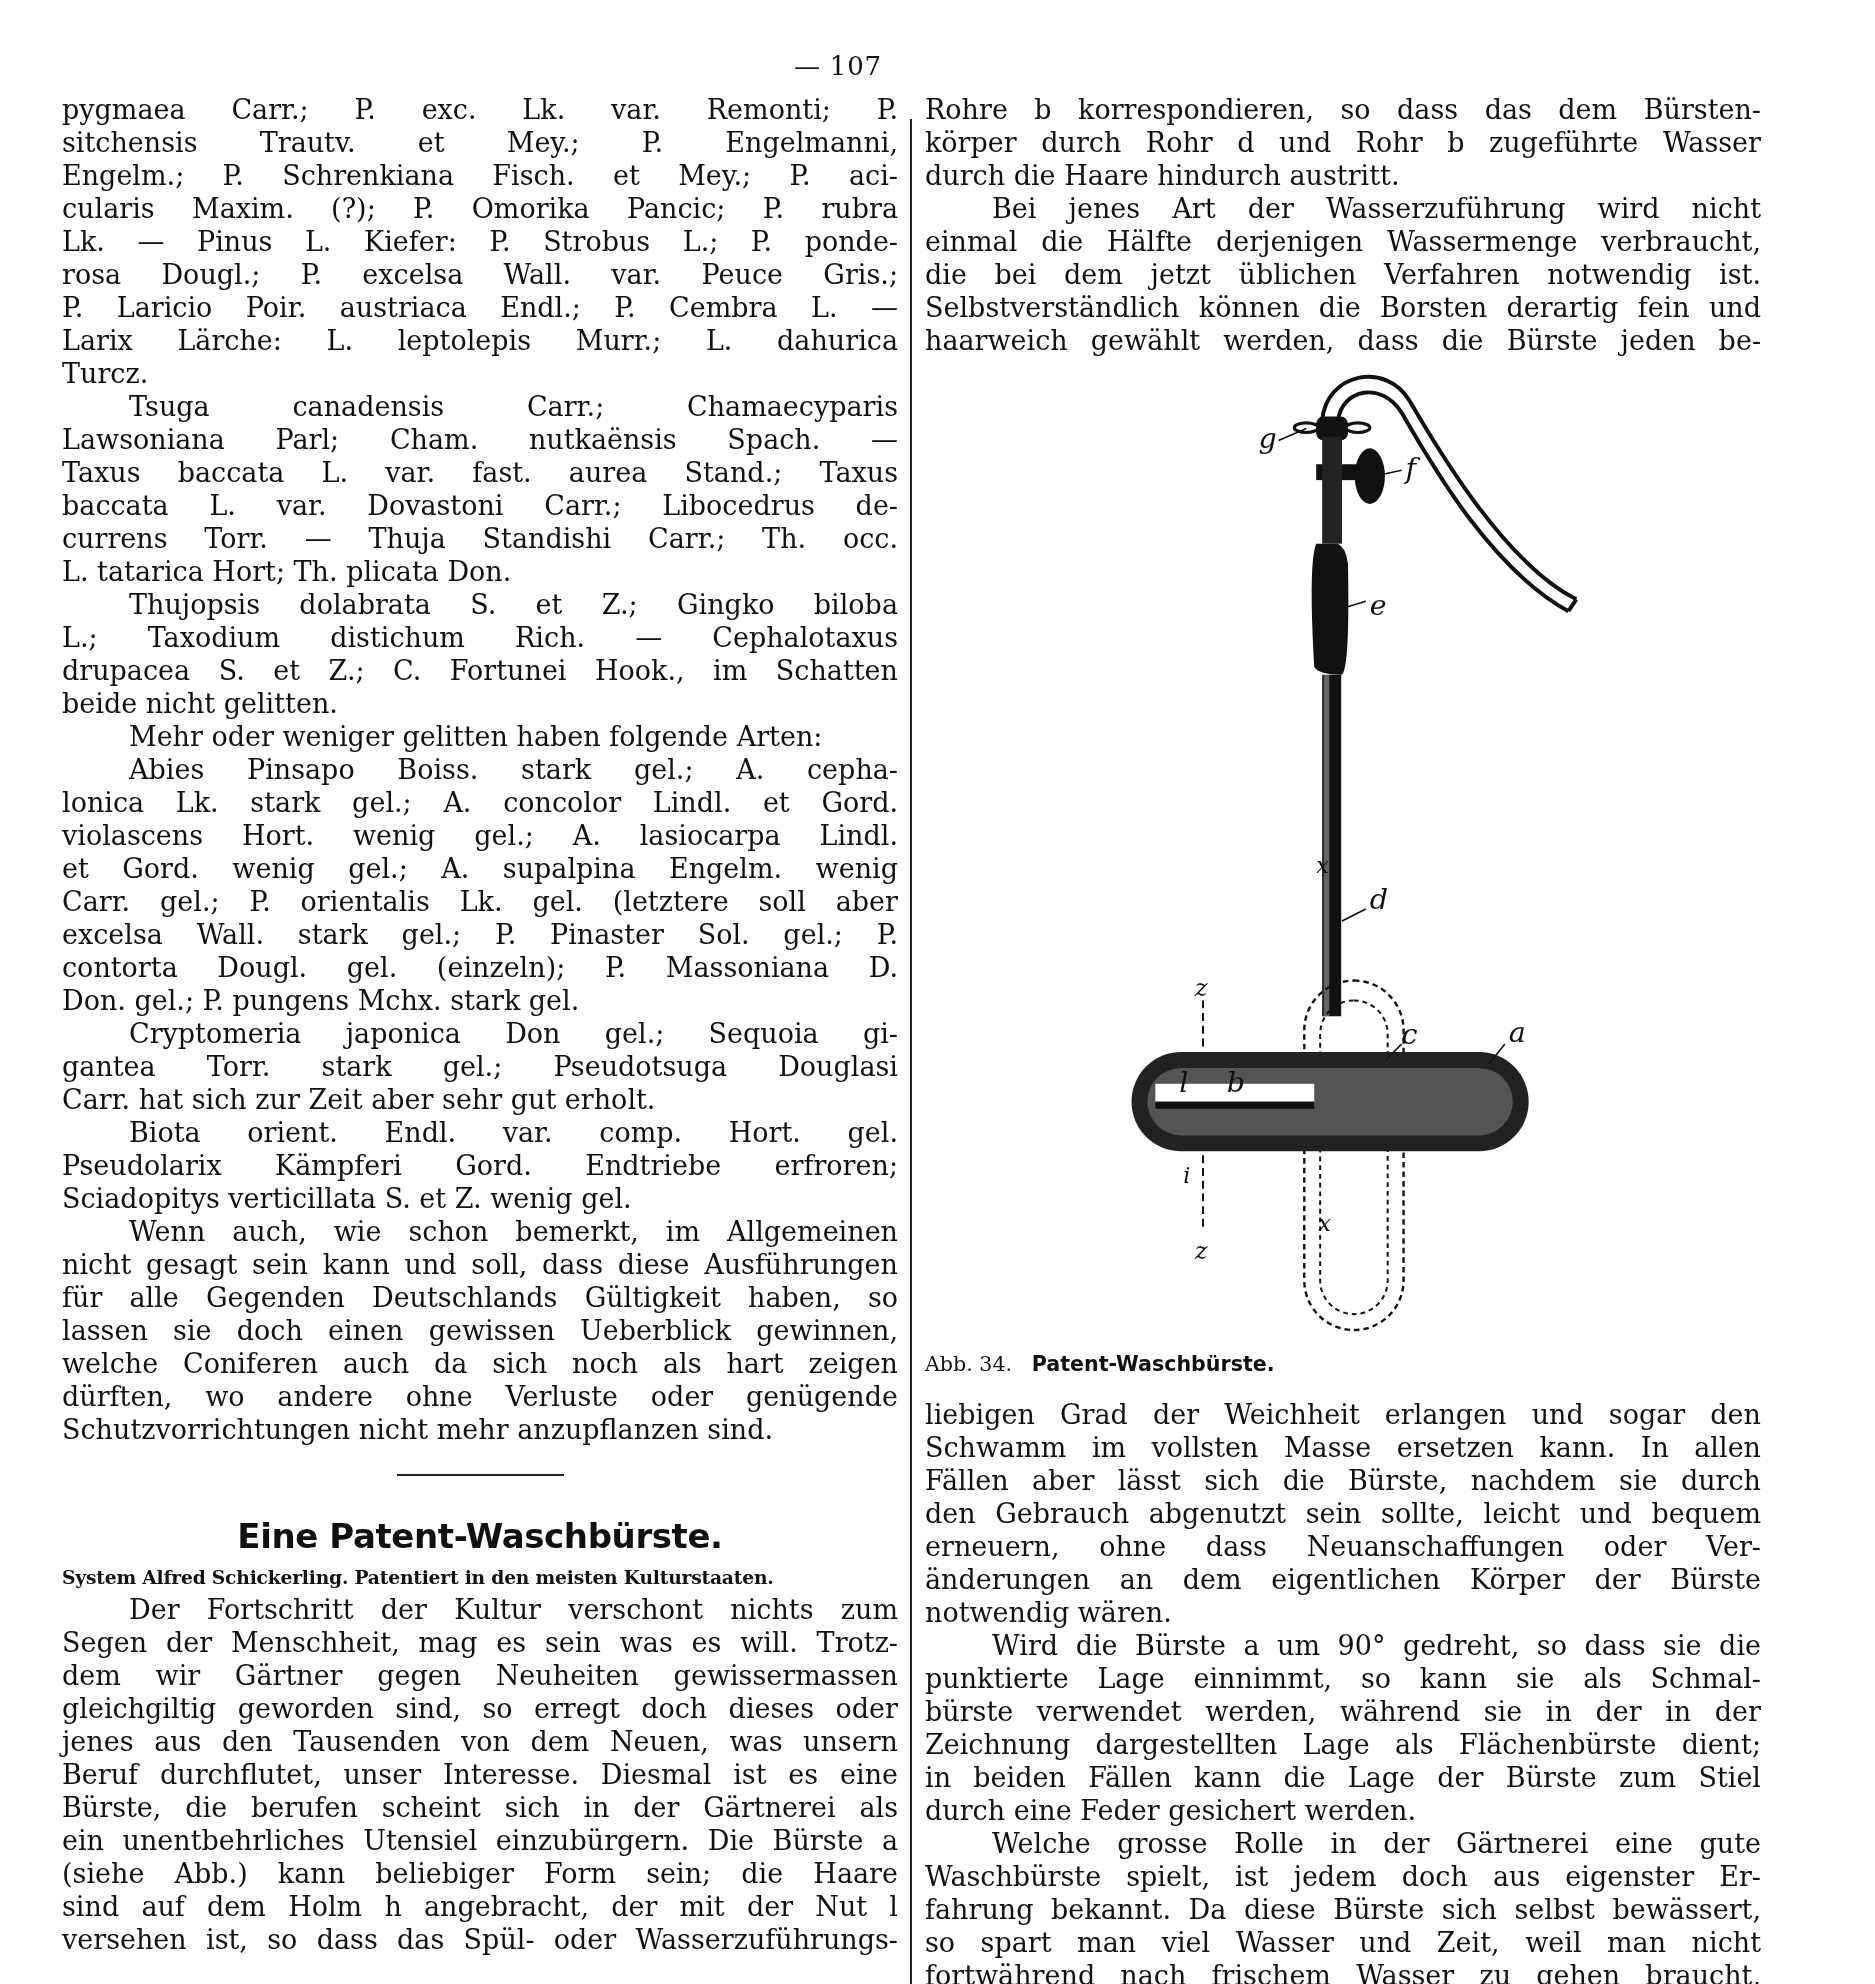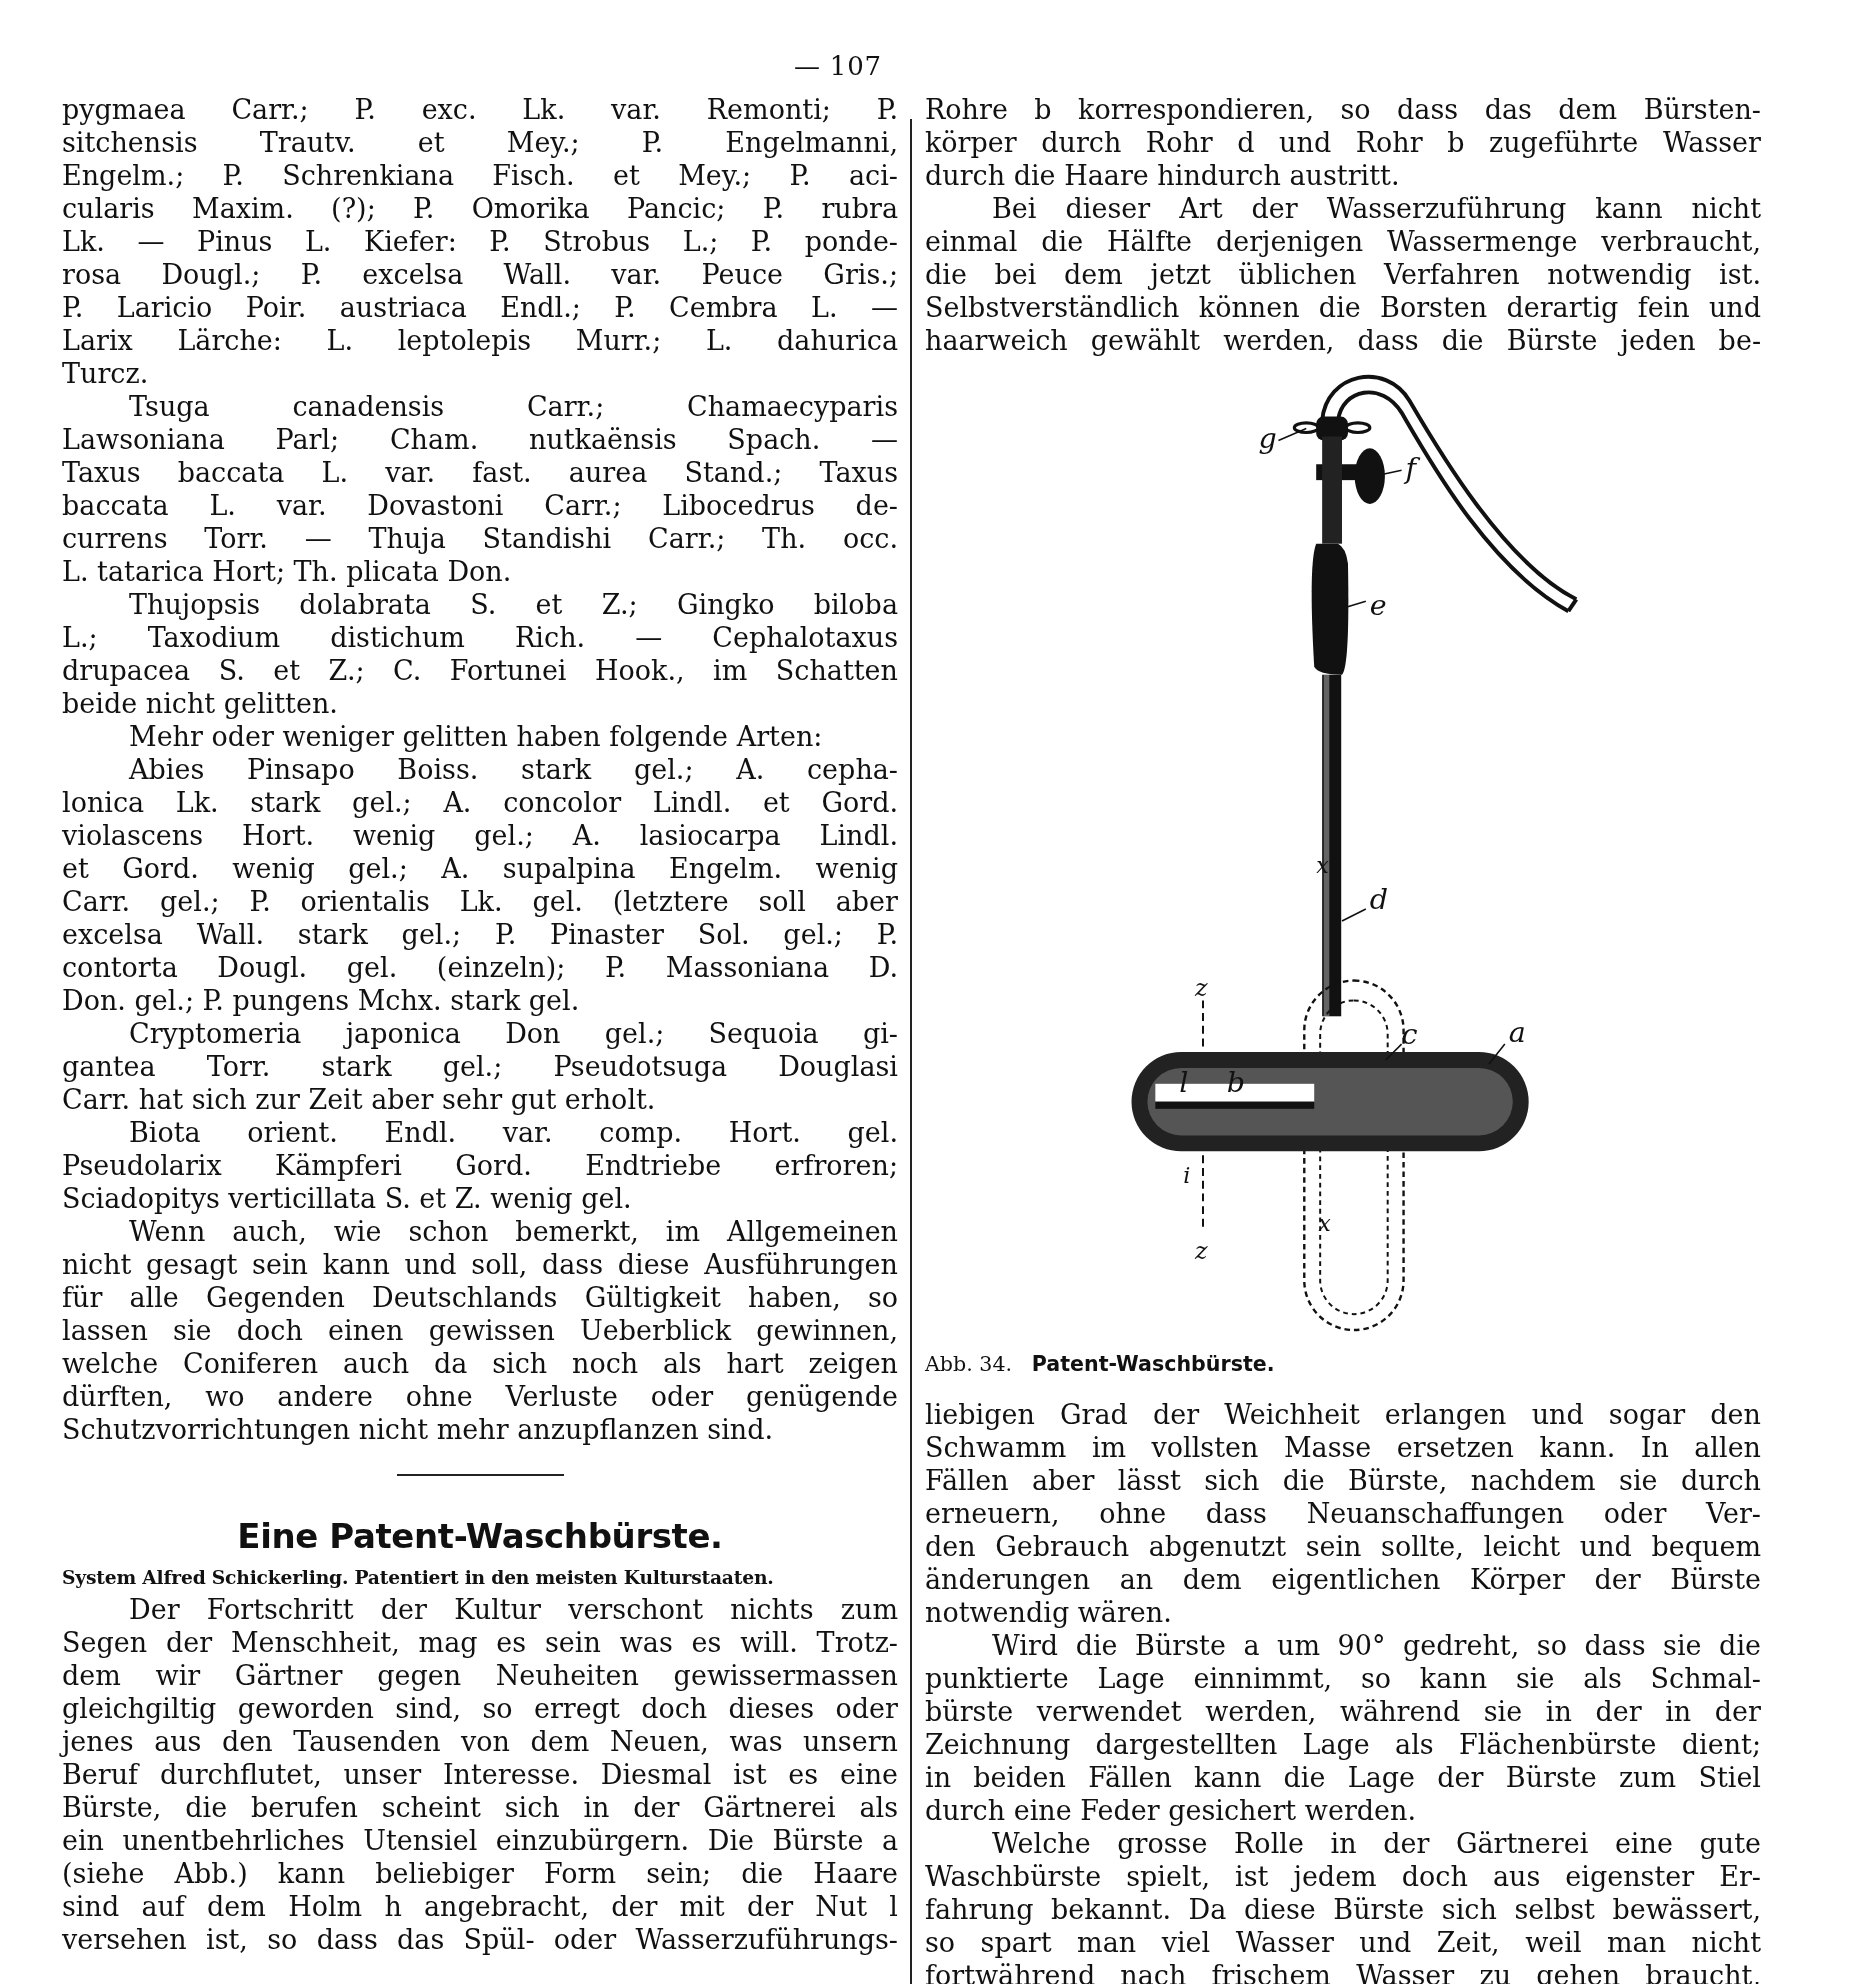--- a/index.html
+++ b/index.html
@@ -125,21 +125,21 @@
     </div>
 </div>
 
 <div class="col col-right">
   <div>
       <span class="line">Rohre b korrespondieren, so dass das dem Bürsten-</span>
       <span class="line">körper durch Rohr d und Rohr b zugeführte Wasser</span>
       <span class="line last">durch die Haare hindurch austritt.</span>
     </div>
   <div>
-      <span class="line indent">Bei dieser Art der Wasserzuführung kann nicht</span>
+      <span class="line indent">Bei jenes Art der Wasserzuführung wird nicht</span>
       <span class="line">einmal die Hälfte derjenigen Wassermenge verbraucht,</span>
       <span class="line">die bei dem jetzt üblichen Verfahren notwendig ist.</span>
       <span class="line">Selbstverständlich können die Borsten derartig fein und</span>
       <span class="line">haarweich gewählt werden, dass die Bürste jeden be-</span>
     </div>
 
   <div class="figure-wrap">
     <svg width="836" height="981" viewBox="0 0 2105 2470" style="font-size:69px">
 
       <path d="M 1000 160 C 1010 40, 1160 10, 1220 110 C 1290 230, 1460 520, 1640 610" fill="none" stroke="#111" stroke-width="10"></path>
@@ -196,22 +196,22 @@
   <div class="caption">
     <span>Abb. 34.</span>
     &nbsp;
     <span class="bold">Patent-Waschbürste.</span>
   </div>
 
   <div>
       <span class="line">liebigen Grad der Weichheit erlangen und sogar den</span>
       <span class="line">Schwamm im vollsten Masse ersetzen kann. In allen</span>
       <span class="line">Fällen aber lässt sich die Bürste, nachdem sie durch</span>
+      <span class="line">den Gebrauch abgenutzt sein sollte, leicht und bequem</span>
       <span class="line">erneuern, ohne dass Neuanschaffungen oder Ver-</span>
-      <span class="line">den Gebrauch abgenutzt sein sollte, leicht und bequem</span>
       <span class="line">änderungen an dem eigentlichen Körper der Bürste</span>
       <span class="line last">notwendig wären.</span>
     </div>
   <div>
       <span class="line indent">Wird die Bürste a um 90° gedreht, so dass sie die</span>
       <span class="line">punktierte Lage einnimmt, so kann sie als Schmal-</span>
       <span class="line">bürste verwendet werden, während sie in der in der</span>
       <span class="line">Zeichnung dargestellten Lage als Flächenbürste dient;</span>
       <span class="line">in beiden Fällen kann die Lage der Bürste zum Stiel</span>
       <span class="line last">durch eine Feder gesichert werden.</span>

